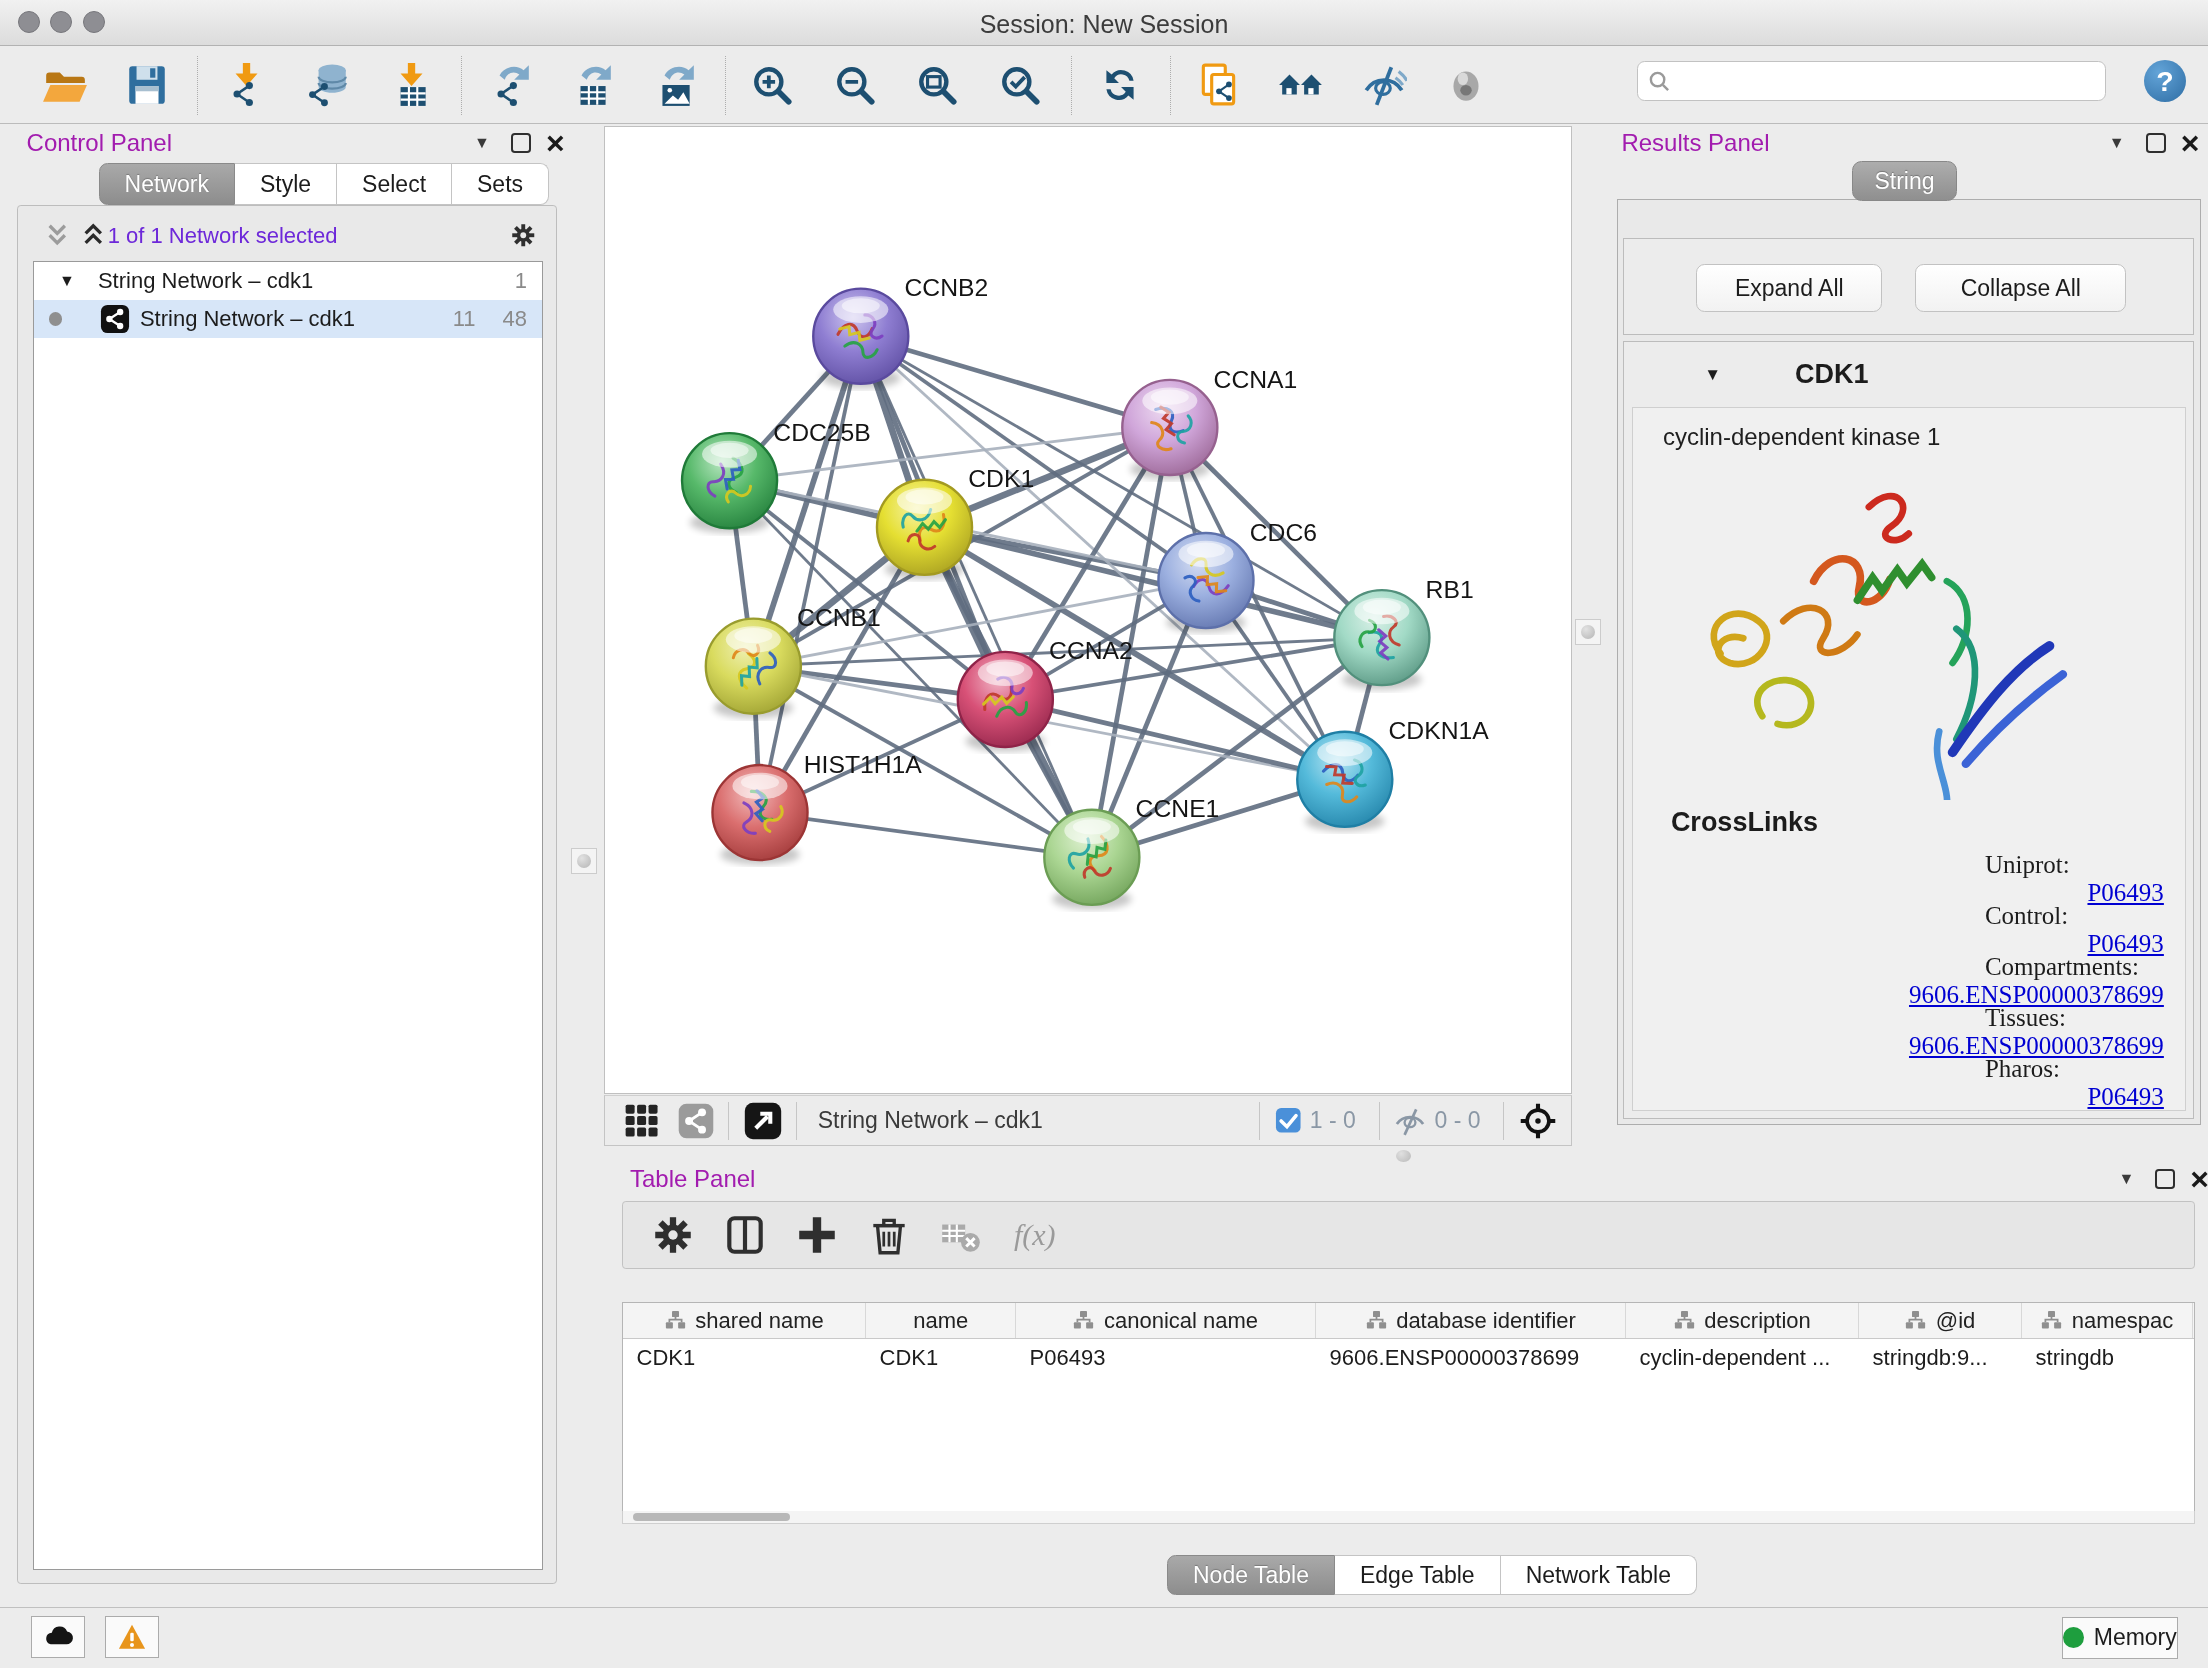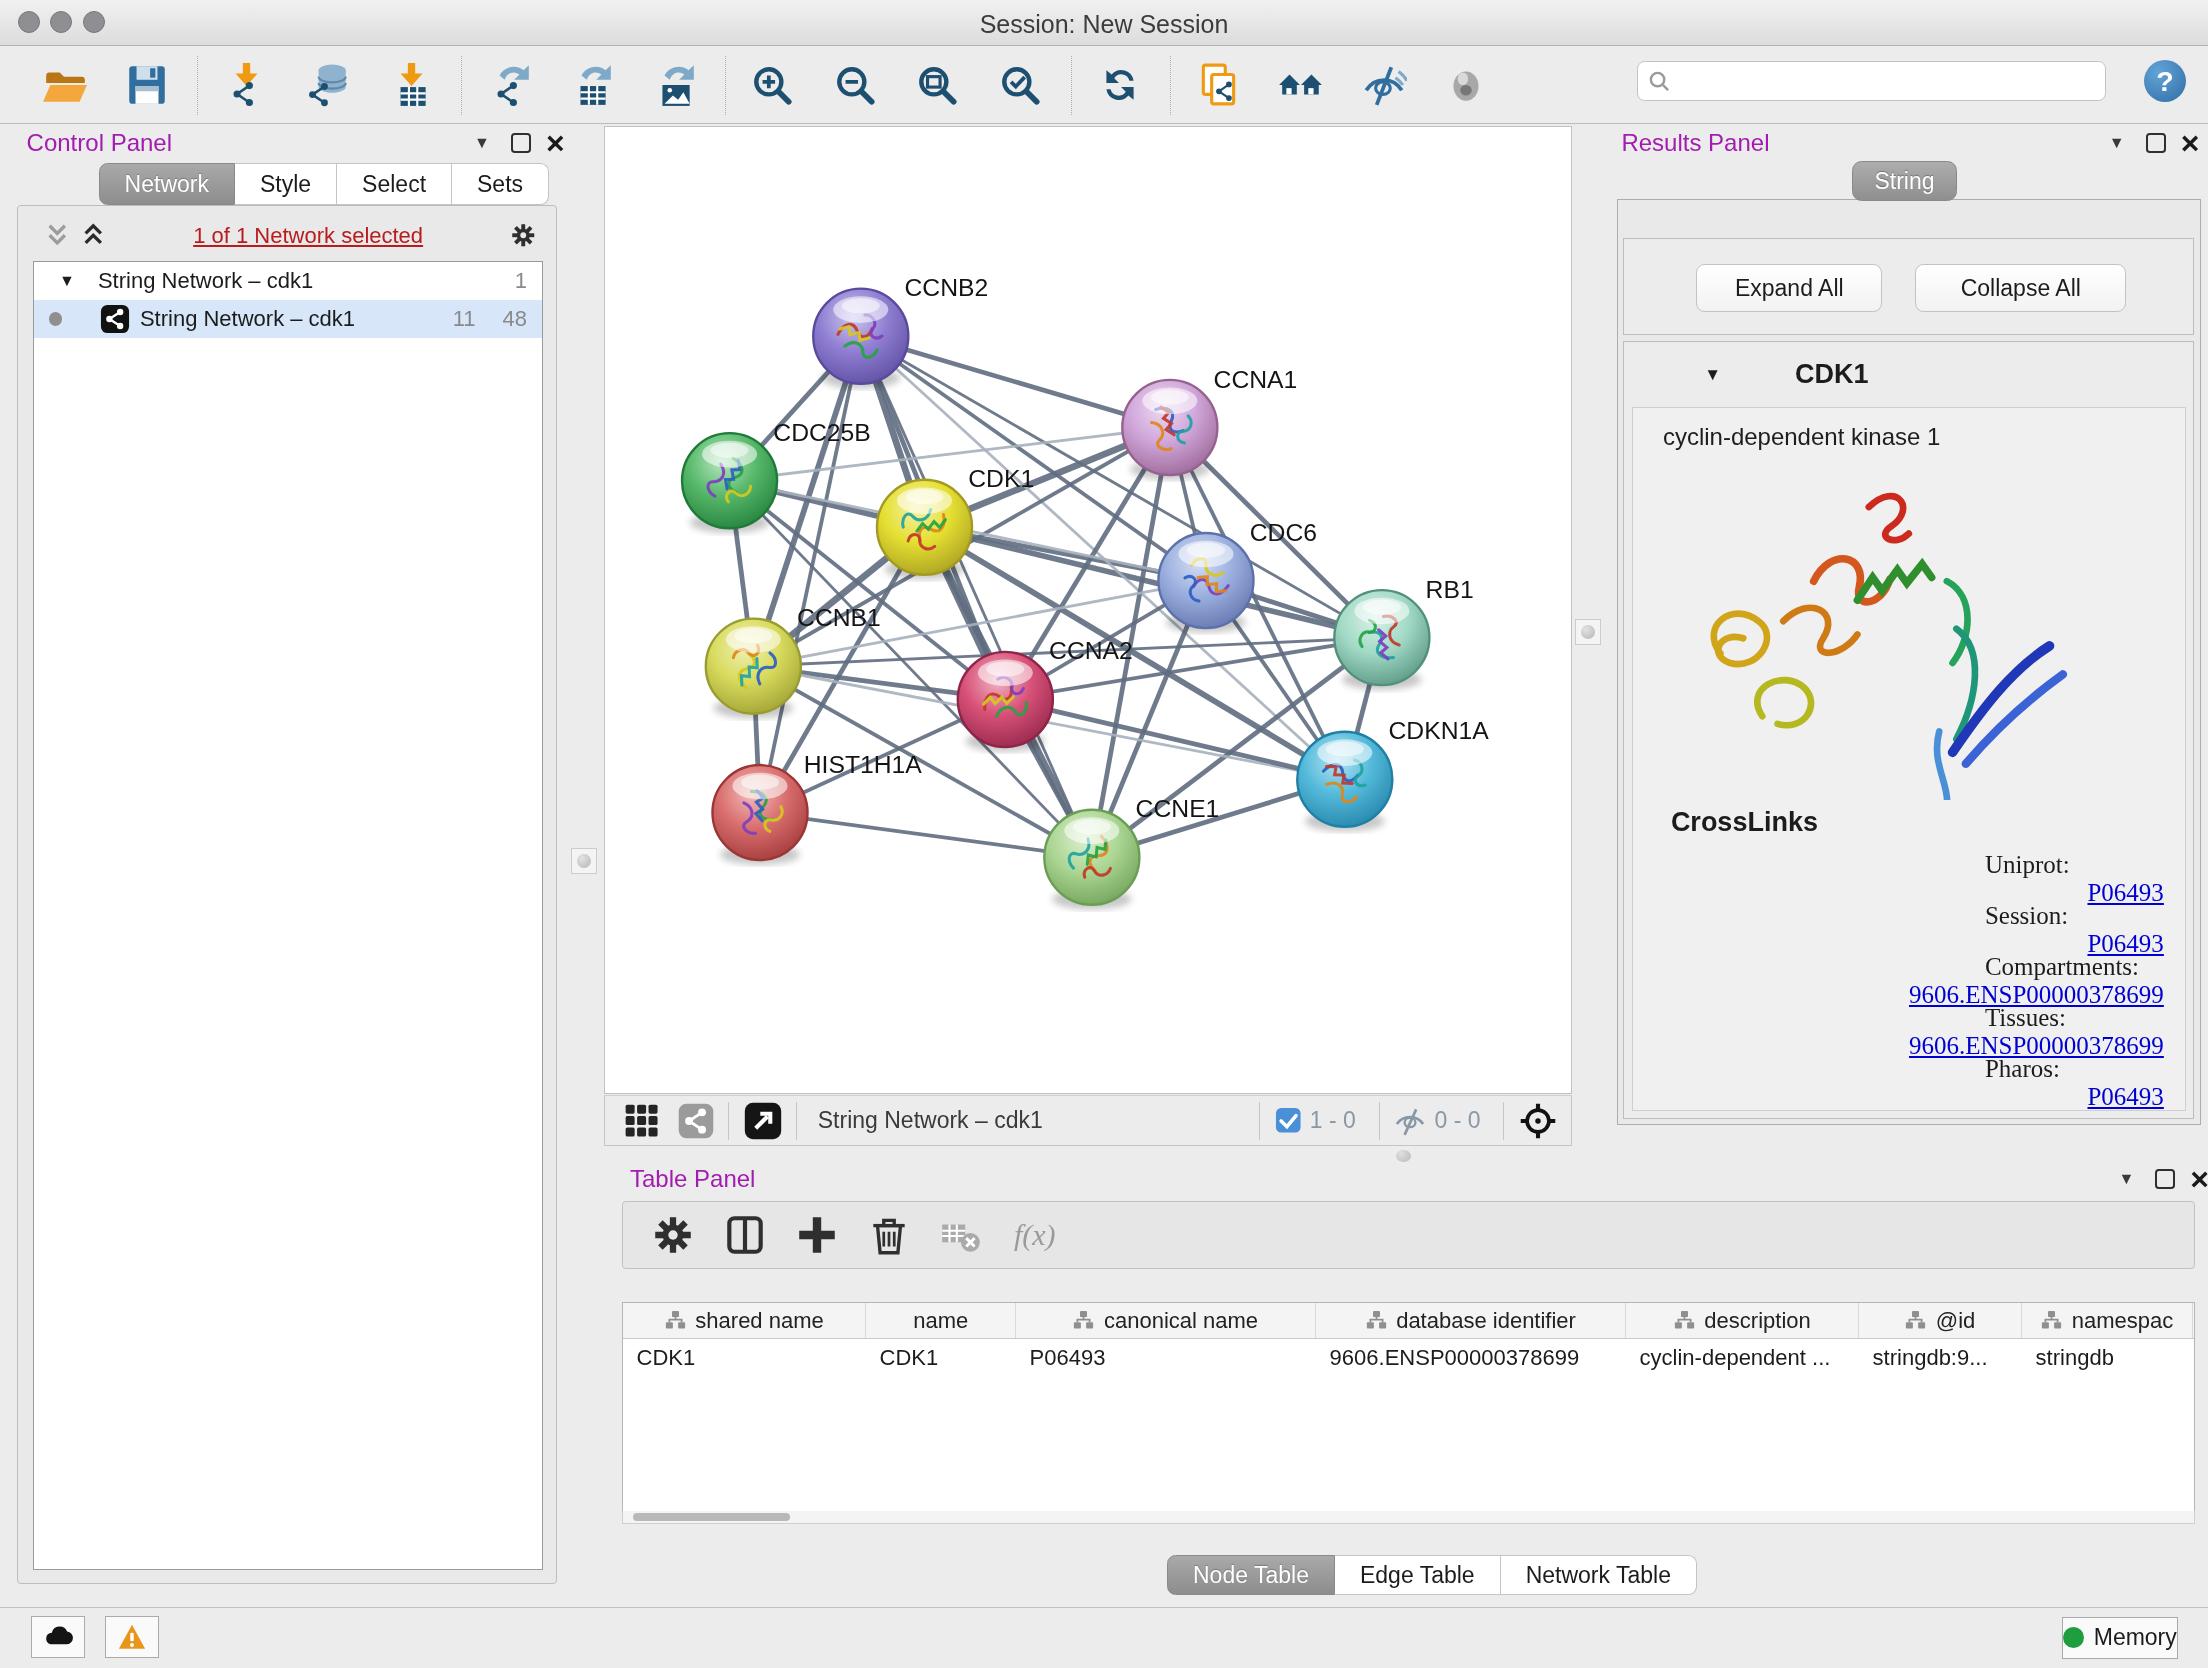--- a/index.html
+++ b/index.html
@@ -41,21 +41,21 @@
   .tabs-row { position:absolute; left:91px; top:34px; display:flex; }
   .tab-seg { height:42px; padding:0 25px; display:flex; align-items:center; justify-content:center;
     font-size:23px; background:#fff; border:1px solid #c4c4c4; border-left:none; }
   .tab-seg:first-child { border-left:1px solid #c4c4c4; border-radius:8.6px 0 0 8.6px; }
   .tab-seg:last-child { border-radius:0 8.6px 8.6px 0; }
   .tab-seg.sel { background:linear-gradient(#a9a9a9,#8d8d8d); color:#fff; border-color:#8a8a8a; text-shadow:0 -1px 1px rgba(0,0,0,.25); }
   .cp-body { position:absolute; left:9.5px; top:76px; width:540px; height:1379px;
     background:#e9e9e9; border:1px solid #bdbdbd; border-radius:3.8px; }
   .cp-strip { position:absolute; left:0; top:9.5px; width:100%; height:40px; display:flex; align-items:center; }
   .cp-strip svg { width:28.5px; height:28.5px; }
-  .cp-summary { flex:1; text-align:center; font-size:22px; color:#b91c1c;text-decoration:underline; }
+  .cp-summary { flex:1; text-align:left; font-size:22px; color:#6d28d9; }
   .tree-box { position:absolute; left:15px; top:55px; width:510px; height:1309px; background:#fff; border:1.4px solid #9a9a9a; }
   .tree-row { height:38px; display:flex; align-items:center; font-size:22px; }
   .tree-row.sel { background:#d7e6f8; }
   .tree-count { color:#8a8a8a; margin-left:auto; margin-right:15px; }
   .tree-counts { color:#8a8a8a; margin-left:auto; margin-right:15px; display:flex; gap:27px; }
 
   
   .net-canvas { position:absolute; left:604px; top:126px; width:968px; height:968px; background:#fff;
     border:1px solid #c0c0c0; }
   .net-canvas svg { position:absolute; left:0; top:0; }
@@ -757,21 +757,21 @@
               <path d="M412 218 C376 244 344 272 310 312" fill="none" stroke="#3b63d6" stroke-width="9" stroke-linecap="round"></path>
               <path d="M282 278 C272 316 298 336 288 368" fill="none" stroke="#4a90d9" stroke-width="7" stroke-linecap="round"></path>
             </svg>
           <div class="xl-head">CrossLinks</div>
           <div class="xl-rows" id="xl-rows">
               <div class="xl-row">
                 <span class="xl-label">Uniprot:</span>
                 <a class="xl-link" style="color: rgb(0, 0, 210);">P06493</a>
               </div>
               <div class="xl-row">
-                <span class="xl-label">Session:</span>
+                <span class="xl-label">Control:</span>
                 <a class="xl-link" style="color: rgb(0, 0, 210);">P06493</a>
               </div>
               <div class="xl-row">
                 <span class="xl-label">Compartments:</span>
                 <a class="xl-link" style="color: rgb(0, 0, 210);">9606.ENSP00000378699</a>
               </div>
               <div class="xl-row">
                 <span class="xl-label">Tissues:</span>
                 <a class="xl-link" style="color: rgb(0, 0, 210);">9606.ENSP00000378699</a>
               </div>

